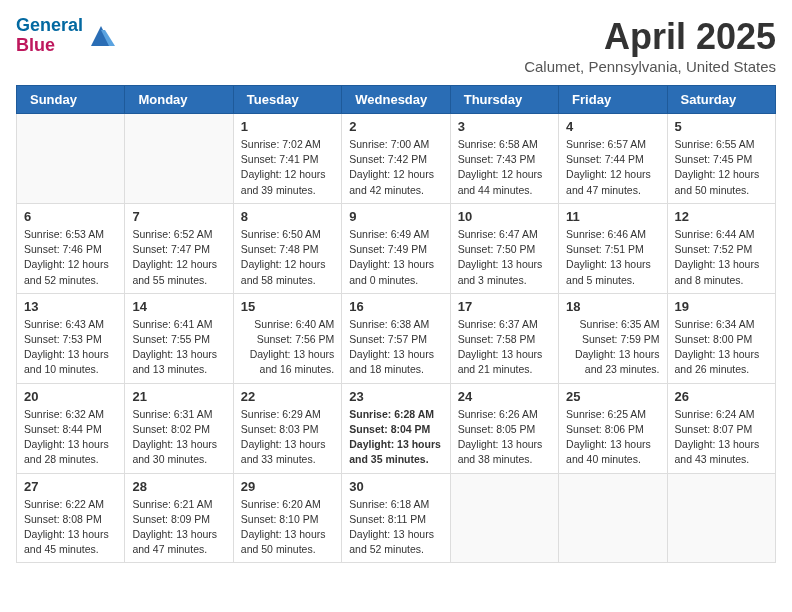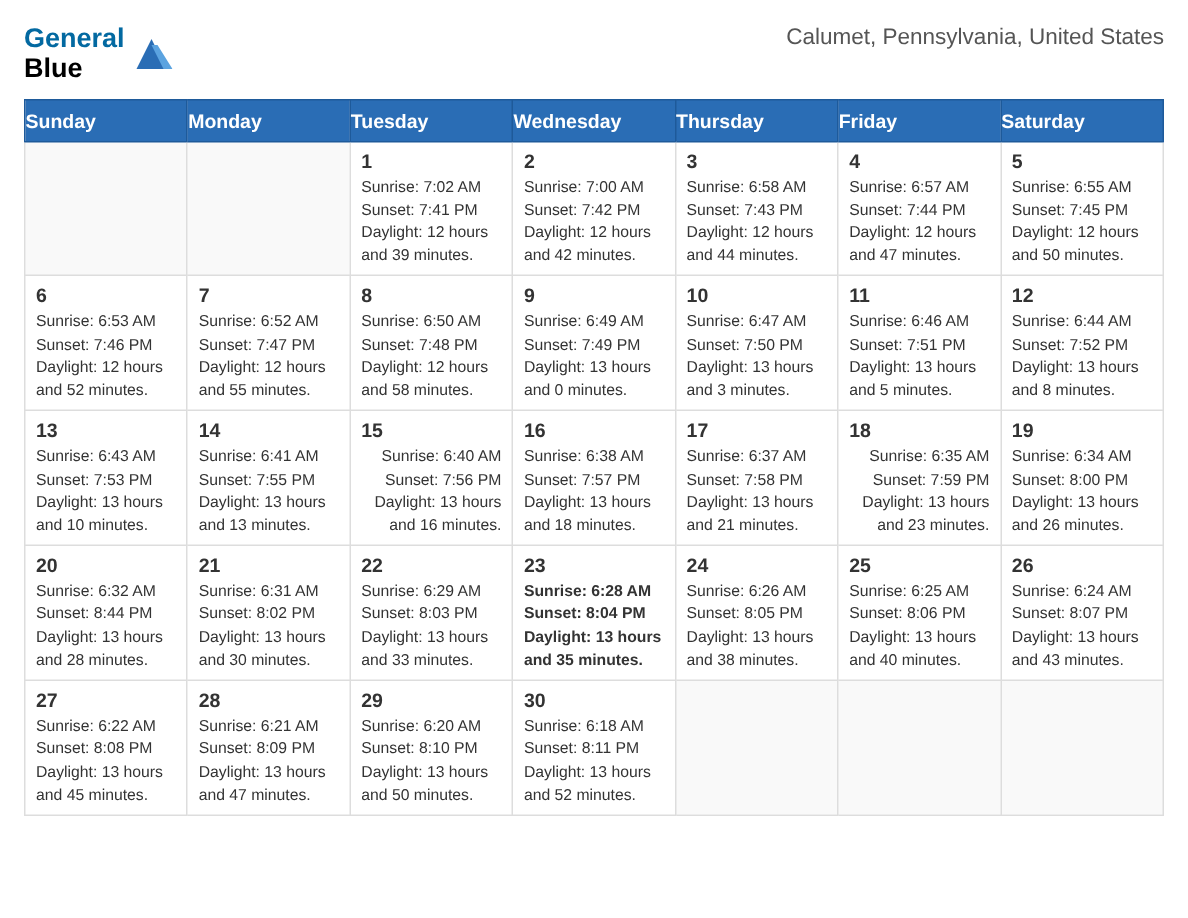--- a/index.html
+++ b/index.html
@@ -26,21 +26,21 @@
       line-height: 1.1;
     }
     .logo-general {
       font-size: 18px;
       font-weight: bold;
       color: #0369a1;
     }
     .logo-blue {
       font-size: 18px;
       font-weight: bold;
-      color: #000000;
+      color: #be185d;
     }
     .logo-icon {
       width: 28px;
       height: 28px;
       margin-left: 4px;
     }
     .title-block {
       text-align: right;
     }
     .month-title {
@@ -55,21 +55,21 @@
     .calendar {
       width: 100%;
       border-collapse: collapse;
       border: 1px solid #ccc;
     }
     .calendar th {
       background-color: #2a6db5;
       color: #fff;
       font-size: 13px;
       font-weight: bold;
-      padding: 6px 0;
+      padding: 6px 13px;
       border: 1px solid #1e5a9a;
       text-align: left;
     }
     .calendar td {
       vertical-align: top;
       padding: 5px 7px;
       border: 1px solid #ddd;
       width: calc(100% / 7);
       min-height: 80px;
       font-size: 10.5px;
@@ -98,20 +98,21 @@
     <div class="logo-text">
       <span class="logo-general">General</span>
       <span class="logo-blue">Blue</span>
     </div>
     <svg class="logo-icon" viewBox="0 0 28 28" xmlns="http://www.w3.org/2000/svg">
       <polygon points="4,24 14,4 24,24" fill="#2a6db5"></polygon>
       <polygon points="14,8 22,24 28,24 18,8" fill="#5ba3e0"></polygon>
     </svg>
   </div>
   <div class="title-block">
+    <div class="month-title">April 2025</div>
     <div class="location">Calumet, Pennsylvania, United States</div>
   </div>
 </div>
 
 <table class="calendar">
   <thead>
     <tr>
     <th>Sunday</th>
         <th>Monday</th>
         <th>Tuesday</th>

